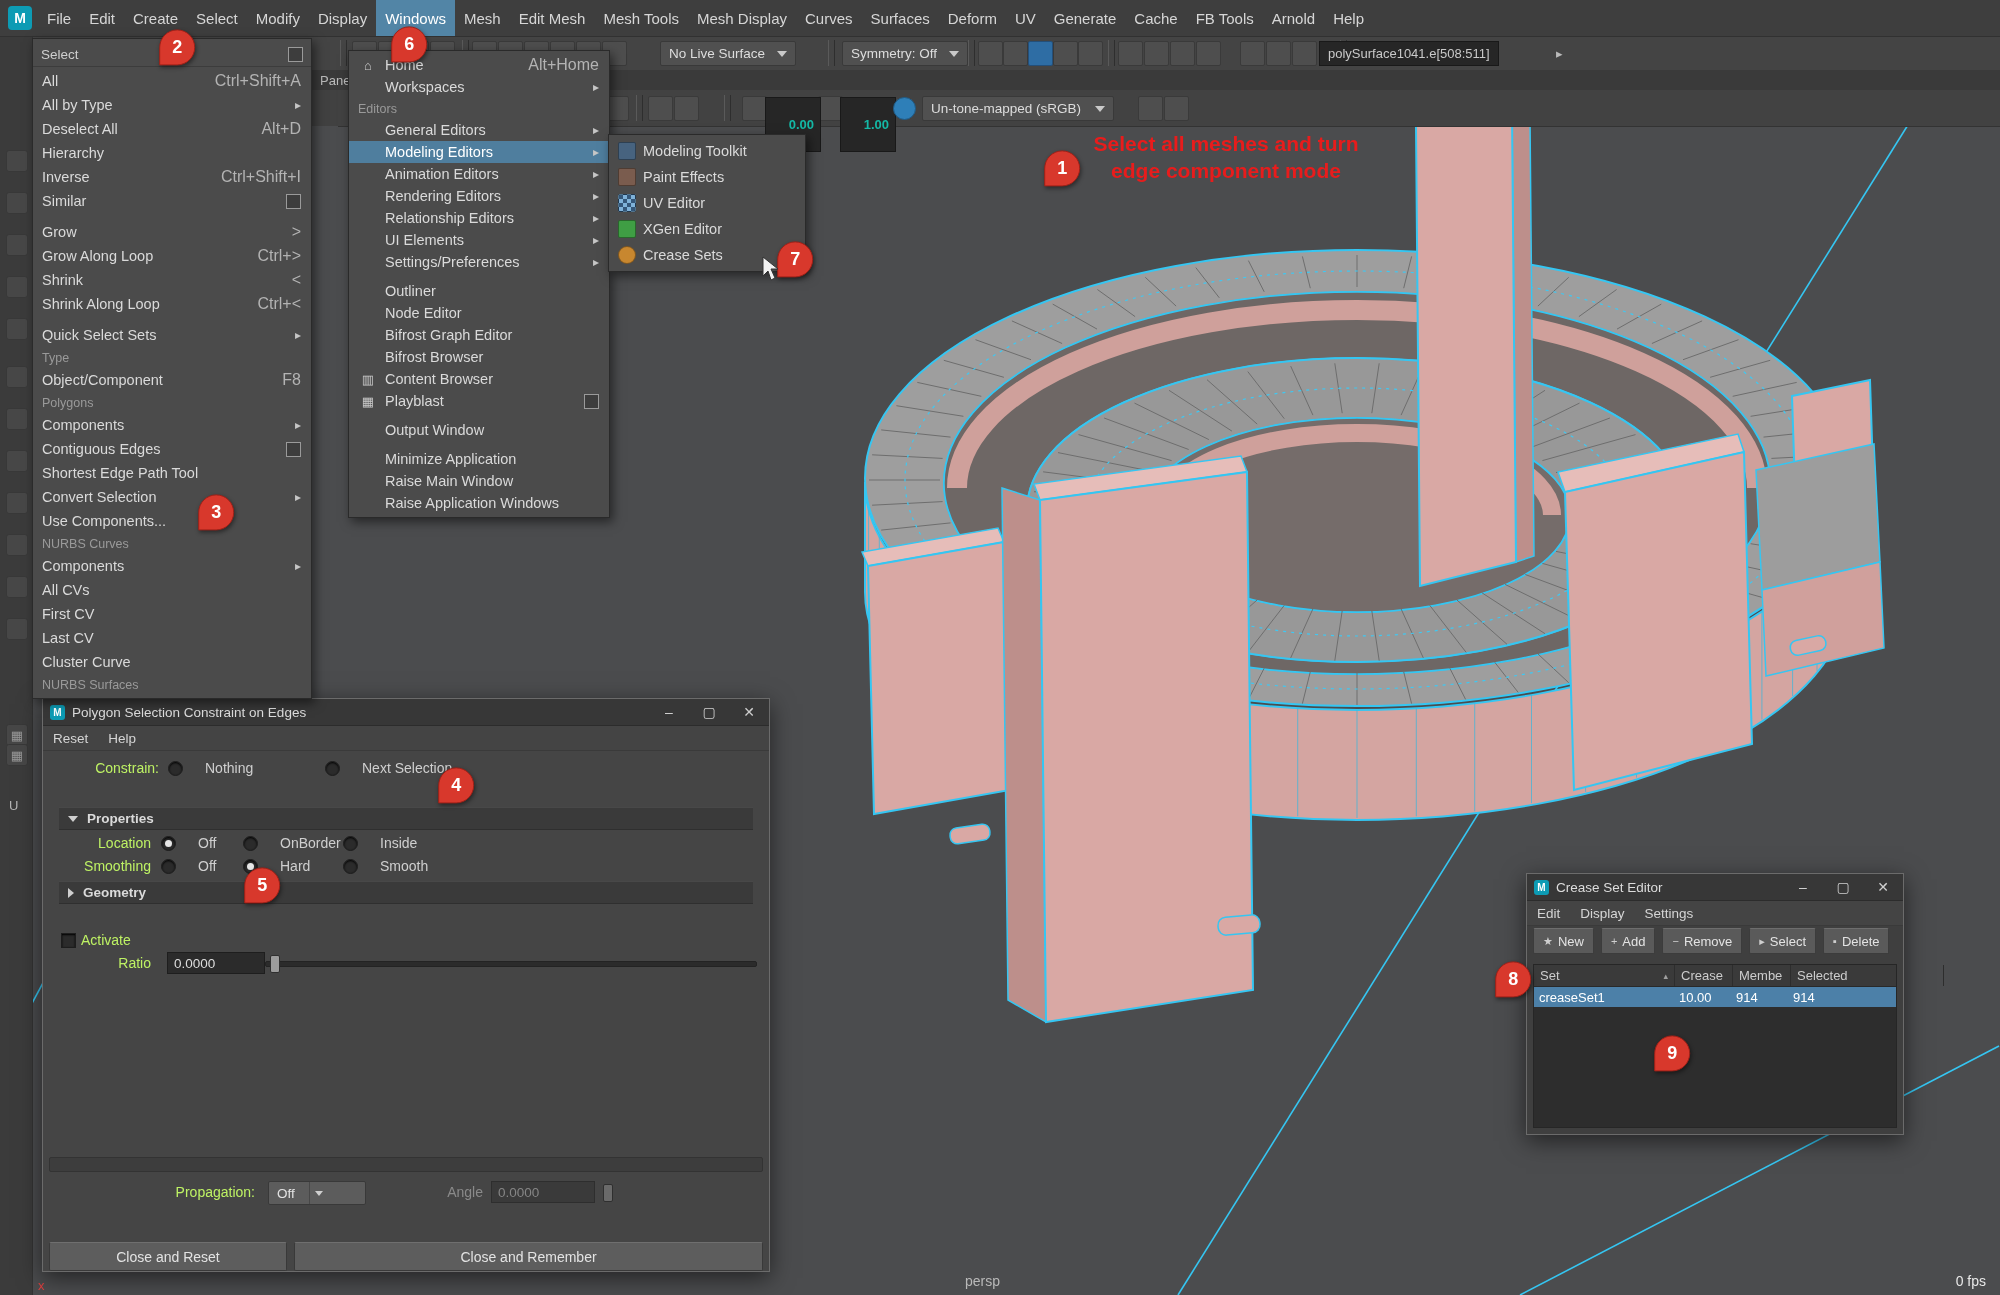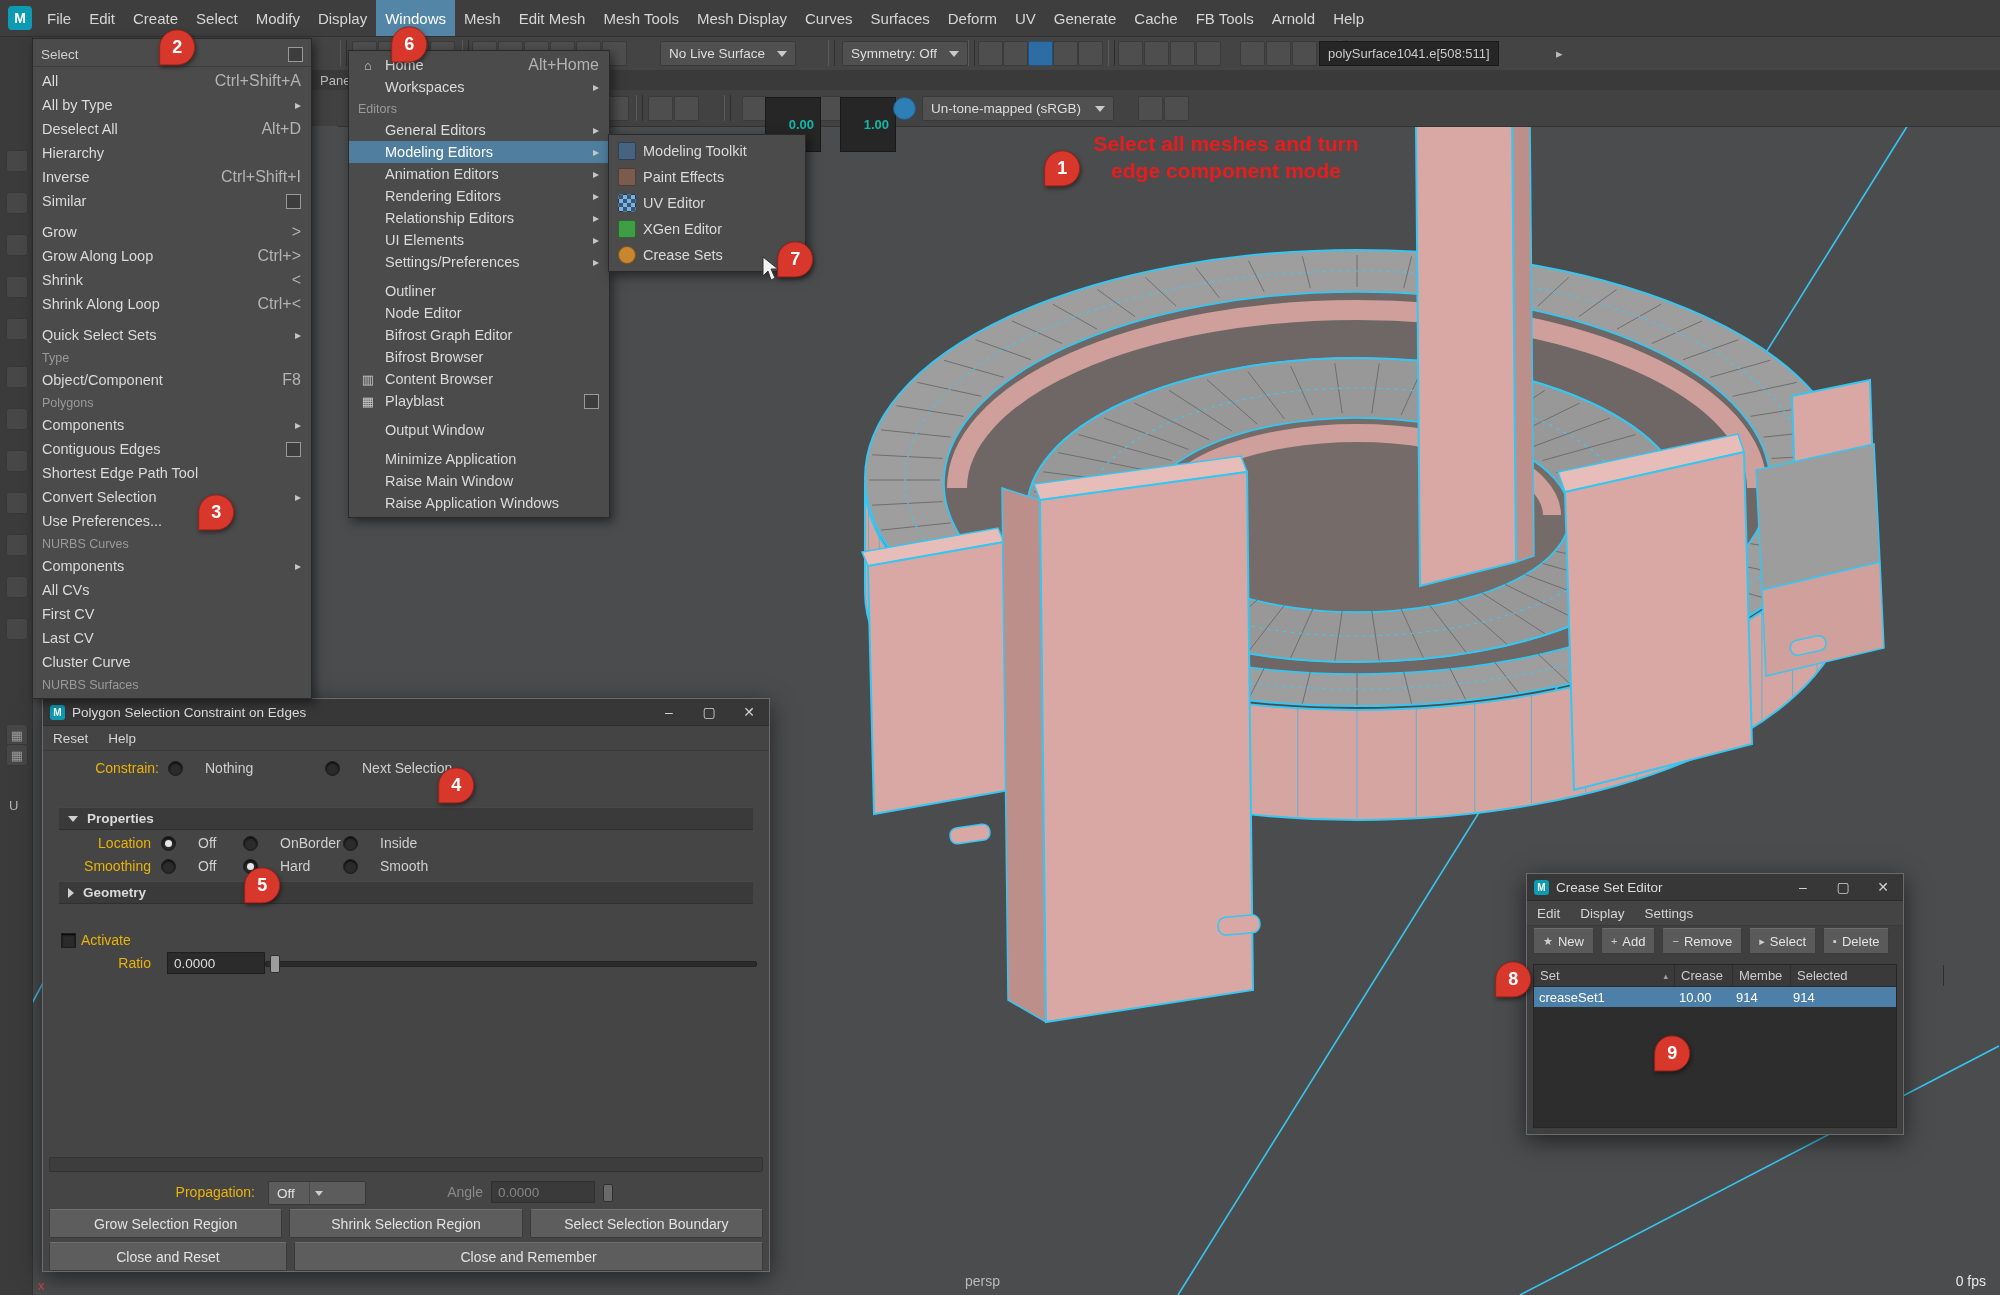--- a/index.html
+++ b/index.html
@@ -75,21 +75,21 @@
   .mayaico{width:15px;height:15px;background:#0d9bb4;border-radius:3px;color:#fff;font-weight:bold;font-size:10px;
            display:flex;align-items:center;justify-content:center;flex:0 0 15px;}
   .wbtns{margin-left:auto;display:flex;height:100%;}
   .wbtn{width:40px;display:flex;align-items:center;justify-content:center;color:#cfcfcf;font-size:14px;}
   .winmenus{height:24px;display:flex;align-items:center;gap:0;background:#444;border-bottom:1px solid #3a3a3a;
             font-size:13.5px;color:#d5d5d5;}
   .winmenus span{padding:0 10px;}
   
   #constraint .body{position:absolute;top:50px;left:0;right:0;bottom:0;}
   .drow{position:absolute;left:0;right:0;height:22px;}
-  .dlabel{position:absolute;top:3px;text-align:right;color:#eab308;font-size:14px;}
+  .dlabel{position:absolute;top:3px;text-align:right;color:#bef264;font-size:14px;}
   .radio{position:absolute;top:50%;transform:translateY(-50%);display:inline-flex;align-items:center;gap:22px;
          color:#cfcfcf;font-size:14px;white-space:nowrap;}
   .rdot{width:13px;height:13px;border-radius:50%;background:#2b2b2b;border:1px solid #1d1d1d;
         box-shadow:inset 0 1px 2px #000;position:relative;flex:0 0 13px;}
   .radio.sel .rdot::after{content:'';position:absolute;left:3px;top:3px;width:7px;height:7px;border-radius:50%;background:#e6e6e6;}
   .dsec{position:absolute;left:16px;right:16px;height:21px;background:#3a3a3a;border-top:1px solid #484848;
         border-bottom:1px solid #2f2f2f;display:flex;align-items:center;gap:9px;padding-left:9px;
         color:#dadada;font-weight:bold;font-size:13.5px;}
   .tri-down{width:0;height:0;border-left:5px solid transparent;border-right:5px solid transparent;border-top:6px solid #cfcfcf;}
   .tri-right{width:0;height:0;border-top:5px solid transparent;border-bottom:5px solid transparent;border-left:6px solid #cfcfcf;}
@@ -381,21 +381,21 @@
         <span class="mob"></span>
       </div>
       <div class="mrow">
         <span class="mlab">Shortest Edge Path Tool</span>
       </div>
       <div class="mrow">
         <span class="mlab">Convert Selection</span>
         <span class="marrow">▸</span>
       </div>
       <div class="mrow">
-        <span class="mlab">Use Preferences...</span>
+        <span class="mlab">Use Components...</span>
       </div>
       <div class="mheader">NURBS Curves</div>
       <div class="mrow">
         <span class="mlab">Components</span>
         <span class="marrow">▸</span>
       </div>
       <div class="mrow">
         <span class="mlab">All CVs</span>
       </div>
       <div class="mrow">
@@ -609,25 +609,20 @@
     <div class="drow" style="top:432px">
       <span class="dlabel" style="left:100px;width:112px">Propagation:</span>
       <span class="dd" style="left:225px;width:88px">
         <span>Off</span>
         <span class="ddc"></span>
       </span>
       <span class="dlabel" style="left:360px;width:80px;color:#8a8a8a">Angle</span>
       <span class="fld dis" style="left:448px;width:90px">0.0000</span>
       <span class="shandle" style="left:560px;top:3px;background:#6a6a6a"></span>
     </div>
-    <div class="btnrow" id="cbtns1" style="top:460px;height:27px">
-        <div class="btn" style="flex: 1 1 0%;">Grow Selection Region</div>
-        <div class="btn" style="flex: 1 1 0%;">Shrink Selection Region</div>
-        <div class="btn" style="flex: 1 1 0%;">Select Selection Boundary</div>
-      </div>
     <div class="btnrow" id="cbtns2" style="top:493px;height:27px">
         <div class="btn" style="flex: 0 0 236px;">Close and Reset</div>
         <div class="btn" style="flex: 1 1 0%;">Close and Remember</div>
       </div>
   </div>
 </div>
 
 <div class="win" id="crease" style="left:1526px;top:873px;width:376px;height:260px;background:#3f3f3f;">
   <div class="titlebar">
     <span class="mayaico">M</span>

